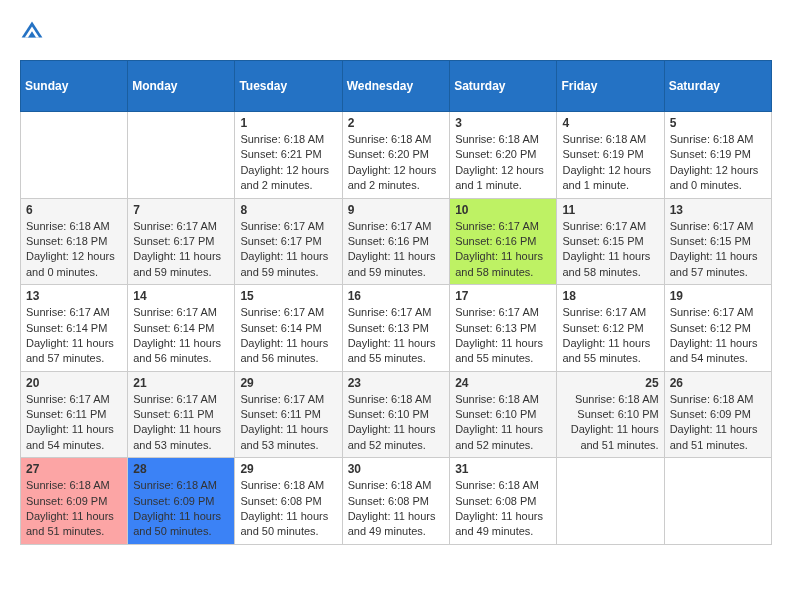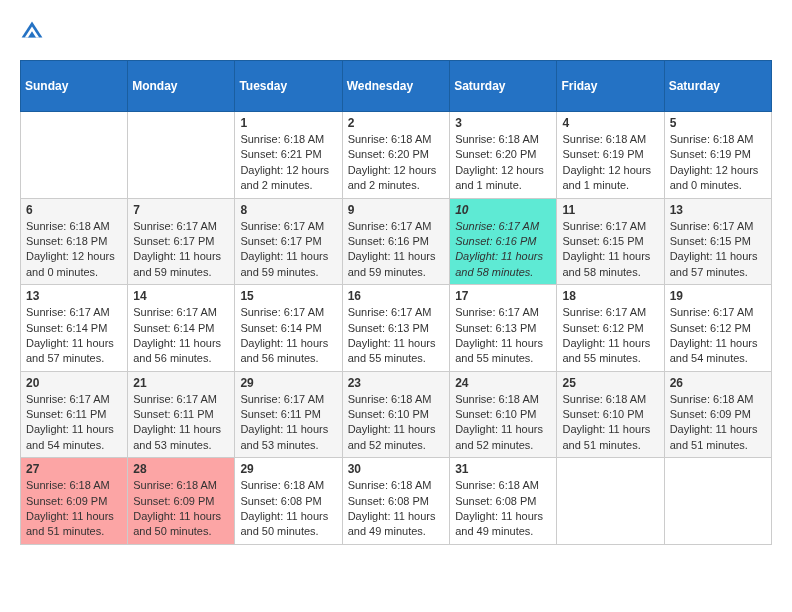--- a/index.html
+++ b/index.html
@@ -166,21 +166,21 @@
           <div class="day-info">Sunrise: 6:17 AM<br>Sunset: 6:17 PM<br>Daylight: 11 hours and 59 minutes.</div>
         </td>
         <td style="background-color: rgb(245, 245, 245);">
           <span class="day-number">8</span>
           <div class="day-info">Sunrise: 6:17 AM<br>Sunset: 6:17 PM<br>Daylight: 11 hours and 59 minutes.</div>
         </td>
         <td style="background-color: rgb(245, 245, 245);">
           <span class="day-number">9</span>
           <div class="day-info">Sunrise: 6:17 AM<br>Sunset: 6:16 PM<br>Daylight: 11 hours and 59 minutes.</div>
         </td>
-        <td style="background-color: #5eead4; font-style: italic;">
+        <td style="background-color: #bef264;">
           <span class="day-number">10</span>
           <div class="day-info">Sunrise: 6:17 AM<br>Sunset: 6:16 PM<br>Daylight: 11 hours and 58 minutes.</div>
         </td>
         <td style="background-color: rgb(245, 245, 245);">
           <span class="day-number">11</span>
           <div class="day-info">Sunrise: 6:17 AM<br>Sunset: 6:15 PM<br>Daylight: 11 hours and 58 minutes.</div>
         </td>
         <td style="background-color: rgb(245, 245, 245);">
           <span class="day-number">13</span>
           <div class="day-info">Sunrise: 6:17 AM<br>Sunset: 6:15 PM<br>Daylight: 11 hours and 57 minutes.</div>
@@ -230,35 +230,35 @@
           <div class="day-info">Sunrise: 6:17 AM<br>Sunset: 6:11 PM<br>Daylight: 11 hours and 53 minutes.</div>
         </td>
         <td style="background-color: rgb(245, 245, 245);">
           <span class="day-number">23</span>
           <div class="day-info">Sunrise: 6:18 AM<br>Sunset: 6:10 PM<br>Daylight: 11 hours and 52 minutes.</div>
         </td>
         <td style="background-color: rgb(245, 245, 245);">
           <span class="day-number">24</span>
           <div class="day-info">Sunrise: 6:18 AM<br>Sunset: 6:10 PM<br>Daylight: 11 hours and 52 minutes.</div>
         </td>
-        <td style="background-color: rgb(245, 245, 245);">
+        <td style="background-color: rgb(245, 245, 245); text-align: right;">
           <span class="day-number">25</span>
           <div class="day-info">Sunrise: 6:18 AM<br>Sunset: 6:10 PM<br>Daylight: 11 hours and 51 minutes.</div>
         </td>
         <td style="background-color: rgb(245, 245, 245);">
           <span class="day-number">26</span>
           <div class="day-info">Sunrise: 6:18 AM<br>Sunset: 6:09 PM<br>Daylight: 11 hours and 51 minutes.</div>
         </td>
       </tr>
       <tr>
         <td style="background-color: #fca5a5; margin-left: 36px;">
           <span class="day-number">27</span>
           <div class="day-info">Sunrise: 6:18 AM<br>Sunset: 6:09 PM<br>Daylight: 11 hours and 51 minutes.</div>
         </td>
-        <td style="background-color: #fca5a5;">
+        <td style="background-color: #3b82f6;">
           <span class="day-number">28</span>
           <div class="day-info">Sunrise: 6:18 AM<br>Sunset: 6:09 PM<br>Daylight: 11 hours and 50 minutes.</div>
         </td>
         <td style="background-color: rgb(255, 255, 255);">
           <span class="day-number">29</span>
           <div class="day-info">Sunrise: 6:18 AM<br>Sunset: 6:08 PM<br>Daylight: 11 hours and 50 minutes.</div>
         </td>
         <td style="background-color: rgb(255, 255, 255);">
           <span class="day-number">30</span>
           <div class="day-info">Sunrise: 6:18 AM<br>Sunset: 6:08 PM<br>Daylight: 11 hours and 49 minutes.</div>

